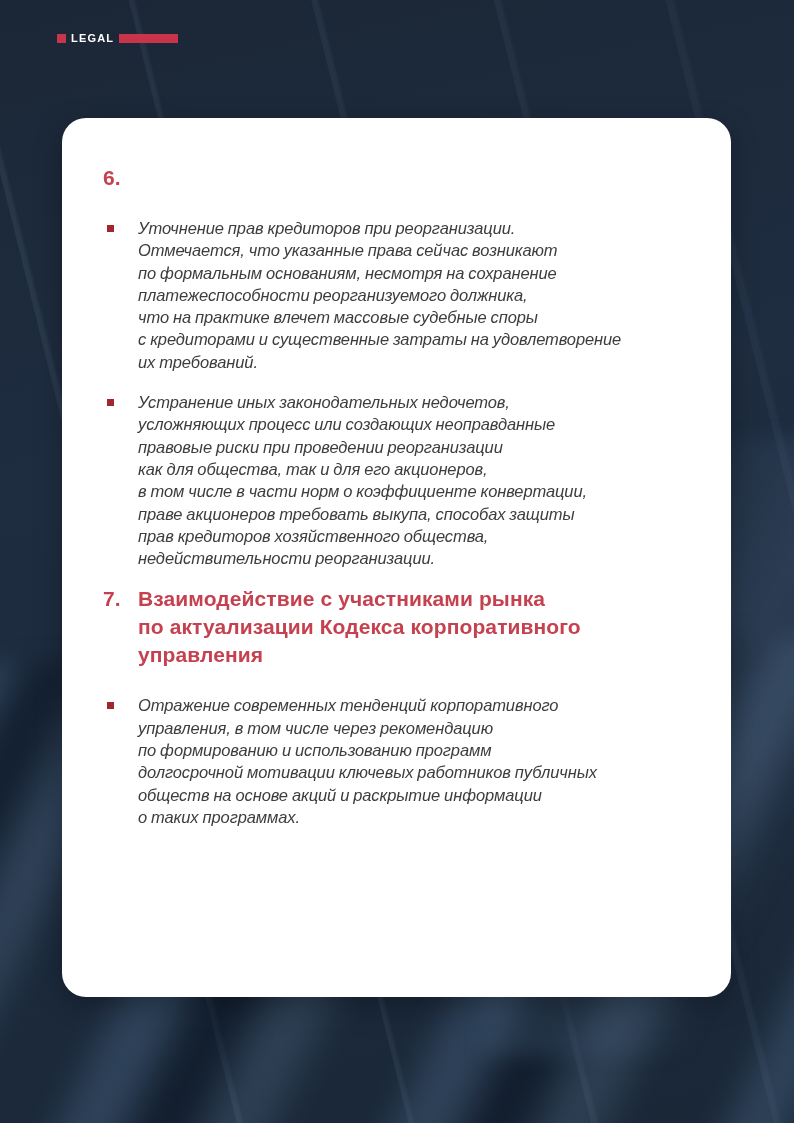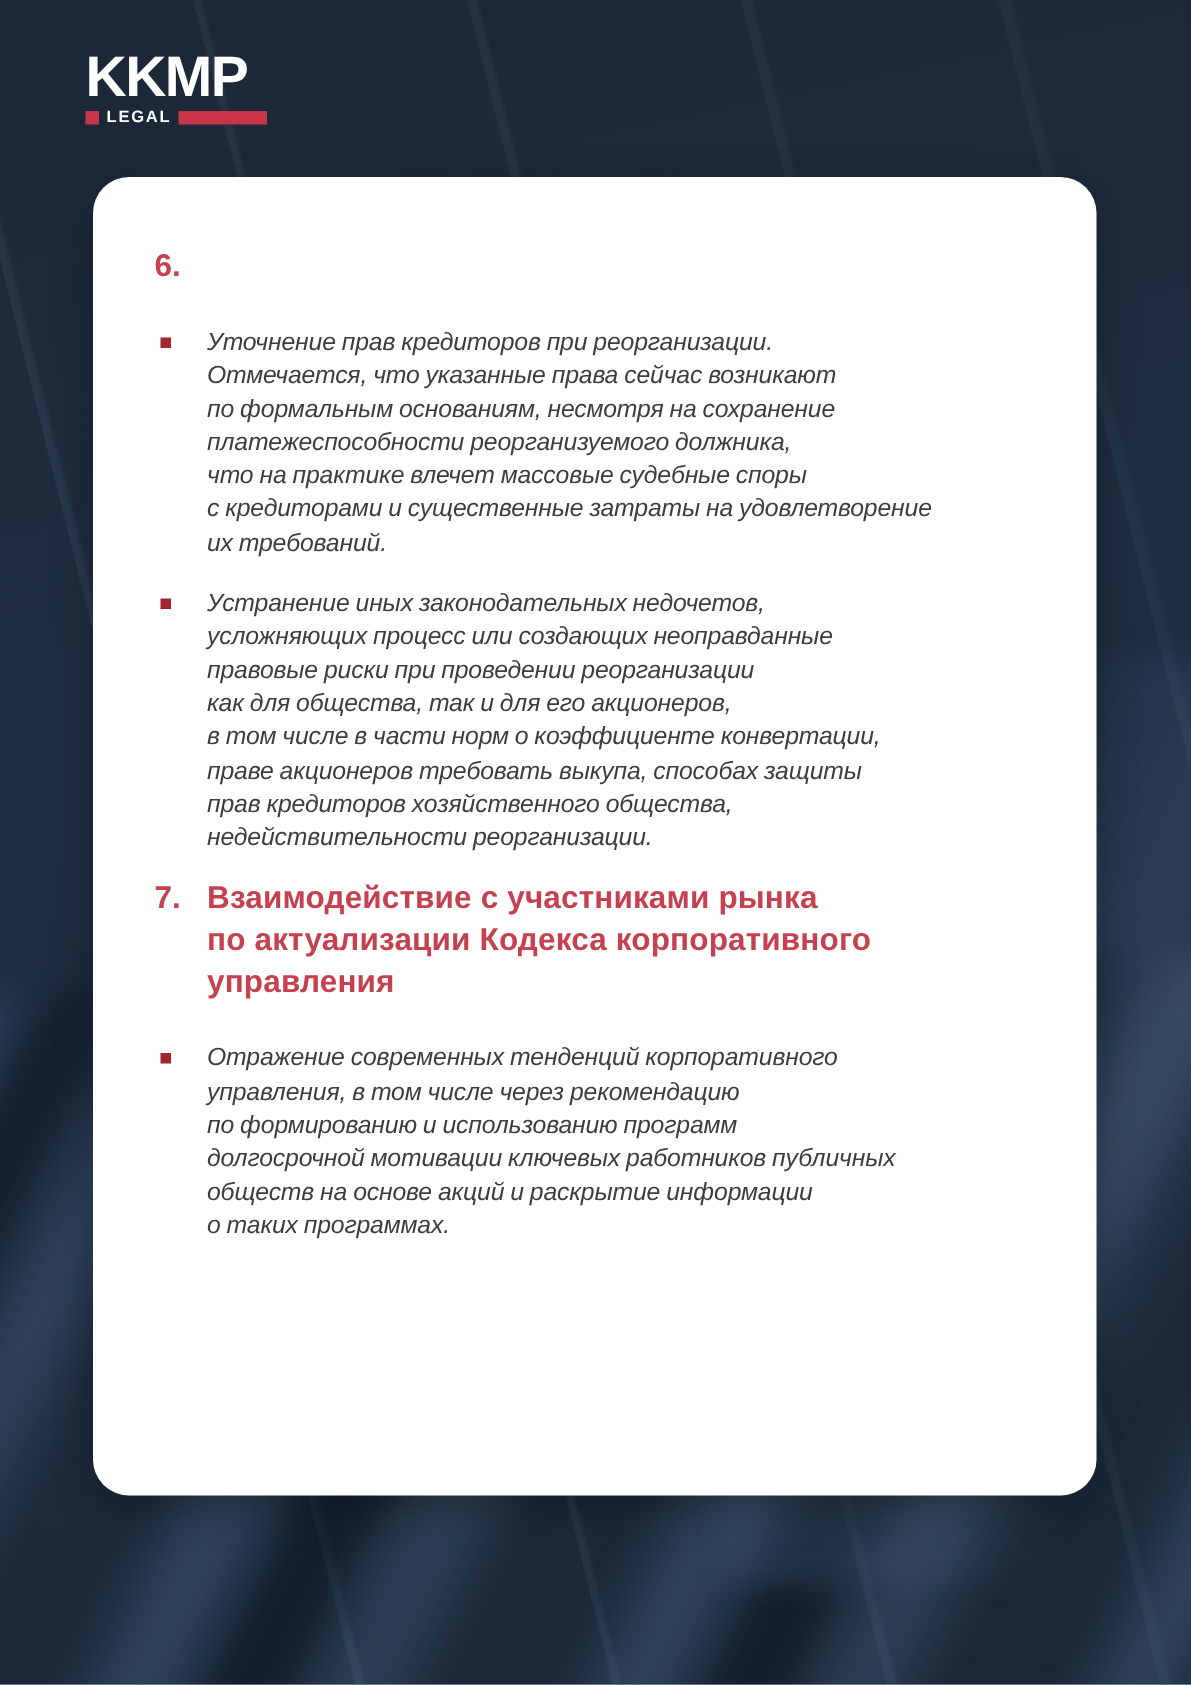--- a/index.html
+++ b/index.html
@@ -94,21 +94,20 @@
 </head>
 <body>
 
 <div class="page">
 
   <div class="bg-lines"></div>
   <div class="bg-silk"></div>
   <div class="bg-silk-soft"></div>
 
   <header class="logo">
-    <div class="logo-word">KKMP</div>
     <div class="logo-sub">
       <span class="logo-sq"></span>
       <span class="logo-sub-text">LEGAL</span>
       <span class="logo-bar"></span>
     </div>
   </header>
 
   <main class="card">
 
     <section>

